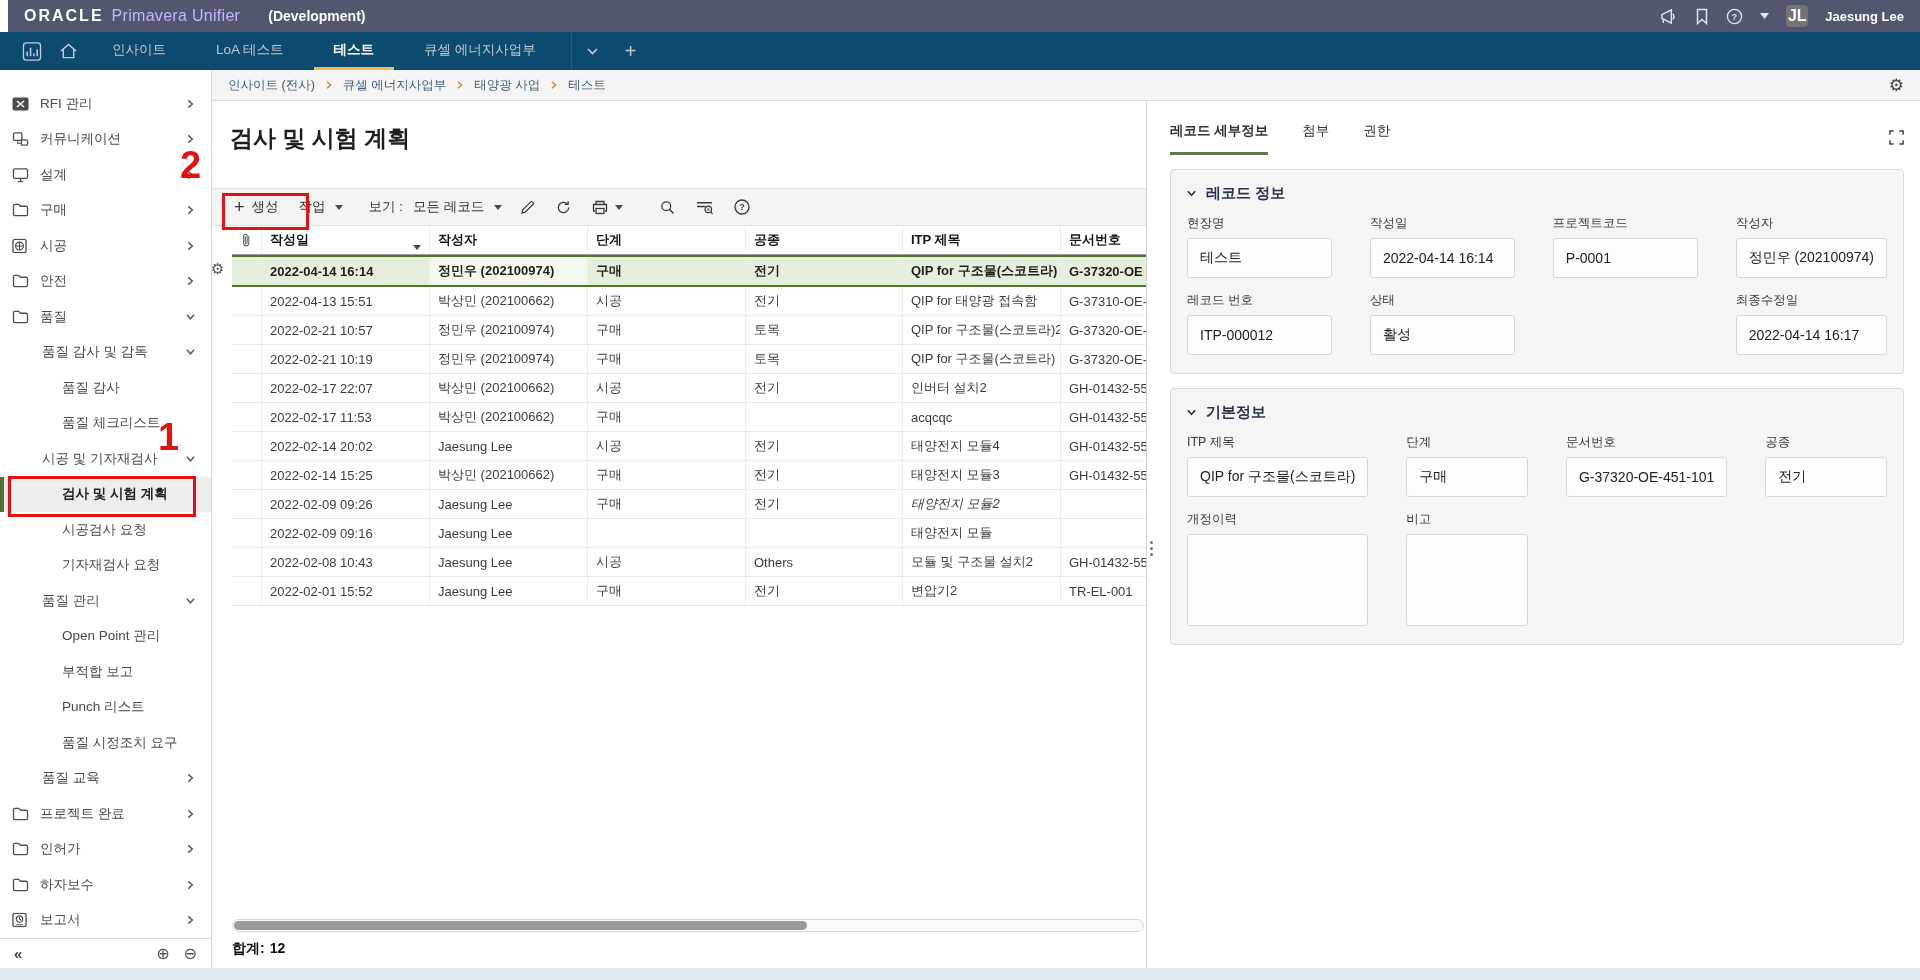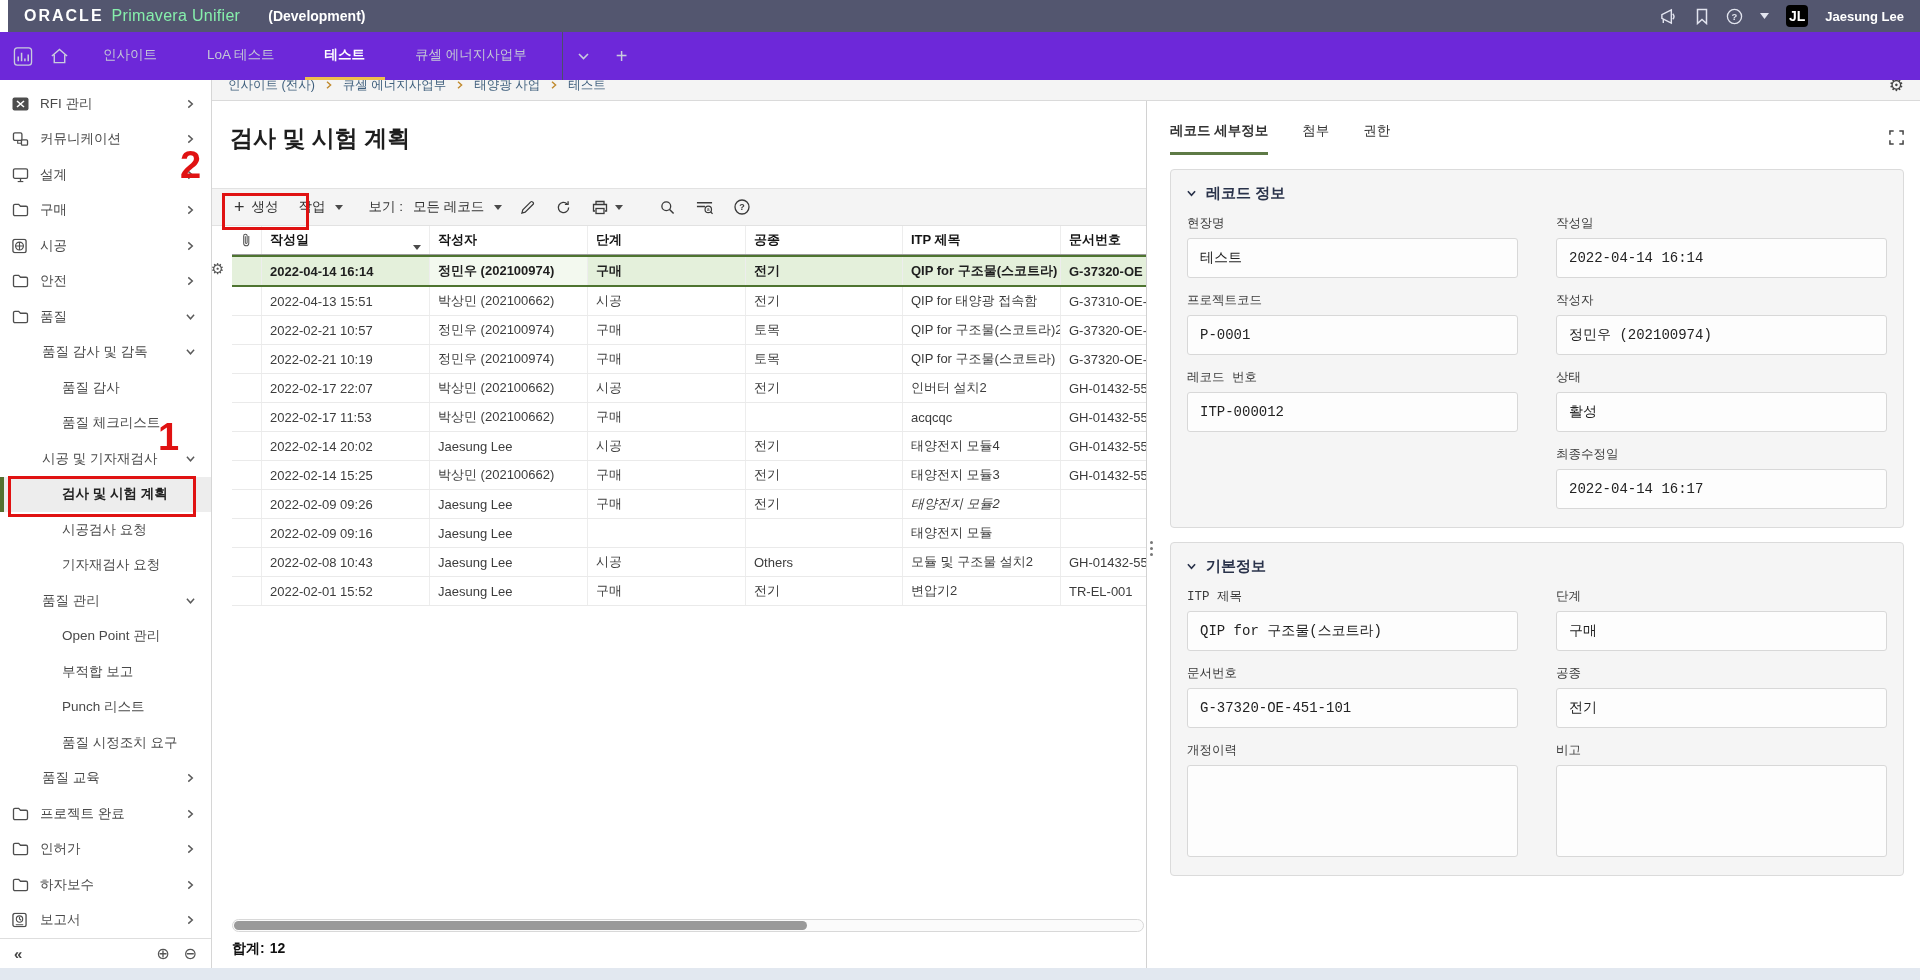--- a/index.html
+++ b/index.html
@@ -3,31 +3,31 @@
 <meta charset="utf-8">
 <style>
   * { box-sizing: border-box; margin: 0; padding: 0; }
   html,body { width:1920px; height:980px; overflow:hidden; background:#fff;
     font-family:"Liberation Sans","DejaVu Sans",sans-serif; }
 
   
   .topbar{position:absolute;left:8px;top:0;right:0;height:32px;background:#53566F;
     display:flex;align-items:center;padding:0 16px;z-index:5;}
   .brand{color:#fff;font-weight:bold;font-size:16px;letter-spacing:2px;}
-  .brand2{color:#86efac;font-size:16px;margin-left:8px;letter-spacing:.3px;}
+  .brand2{color:#c4b5fd;font-size:16px;margin-left:8px;letter-spacing:.3px;}
   .env{color:#fff;font-size:14px;font-weight:bold;margin-left:28px;}
   .top-right{margin-left:auto;display:flex;align-items:center;gap:17px;}
   .t-ic{display:flex;align-items:center;}
-  .avatar{width:22px;height:22px;border-radius:4px;background:#000000;color:#fff;
-    font-size:14px;font-weight:bold;display:flex;align-items:center;justify-content:center;}
+  .avatar{width:22px;height:22px;border-radius:4px;background:#737373;color:#fff;
+    font-size:16px;font-weight:bold;display:flex;align-items:center;justify-content:center;}
   .uname{color:#fff;font-size:13px;font-weight:bold;}
 
   
-  .tabbar{position:absolute;top:32px;left:0;right:0;height:48px;background:#6d28d9;
-    display:flex;align-items:stretch;padding-left:4px;z-index:5;}
+  .tabbar{position:absolute;top:32px;left:0;right:0;height:38px;background:#0c4a6e;
+    display:flex;align-items:stretch;padding-left:13px;z-index:5;}
   .tb-ic{width:37px;display:flex;align-items:center;justify-content:center;}
   .tab{display:flex;align-items:center;padding:0 20px;margin:0 5px;color:#C3C6D6;
     font-size:13.5px;border-bottom:3px solid transparent;cursor:default;}
   .tab.active{color:#fff;font-weight:bold;border-bottom-color:#EDBE4E;}
   .tab-extra{display:flex;align-items:center;color:#C9CBDD;padding:0 15px;
     border-left:1px solid #4B4F6A;margin-left:10px;}
   .tab-plus{color:#C9CBDD;font-size:20px;display:flex;align-items:center;padding:0 12px;}
 
   
   .sidebar{position:absolute;left:0;top:70px;bottom:12px;width:212px;background:#fff;
@@ -104,21 +104,21 @@
     padding:8px 16px 0 12px;overflow:hidden;}
   .d-tabs{display:flex;align-items:flex-end;gap:46px;height:46px;position:relative;}
   .d-tab{font-size:13.5px;color:#333;padding-bottom:12px;border-bottom:3px solid transparent;}
   .d-tab.active{font-weight:bold;border-bottom-color:#5E7A46;}
   .expand{margin-left:auto;padding-bottom:10px;display:flex;}
   .card{background:#F5F5F5;border:1px solid #DBDBDB;border-radius:4px;margin-top:14px;
     padding:12px 16px 18px 16px;}
   .card-title{display:flex;align-items:center;gap:10px;font-size:15px;font-weight:bold;
     color:#29324A;margin:2px 0 12px 0;}
   .ct-chev{display:flex;transform:rotate(90deg);}
-  .fgrid{display:grid;grid-template-columns:1fr 1fr;column-gap:38px;row-gap:14px;font-family:Liberation Mono, monospace;}
+  .fgrid{display:grid;grid-template-columns:1fr 1fr 1fr 1fr;column-gap:38px;row-gap:14px;}
   .flabel{font-size:12.5px;color:#3A3A3A;margin-bottom:6px;}
   .fbox{height:40px;background:#FDFDFD;border:1px solid #D8D8D8;border-radius:3px;
     display:flex;align-items:center;padding:0 12px;font-size:14px;color:#222;
     white-space:nowrap;overflow:hidden;}
   .fbox.area{height:92px;align-items:flex-start;padding-top:8px;}
 
   .bottom-strip{position:absolute;left:0;right:0;bottom:0;height:12px;background:#E2E8F0;}
 
   
   .ann{position:absolute;z-index:40;pointer-events:none;}

